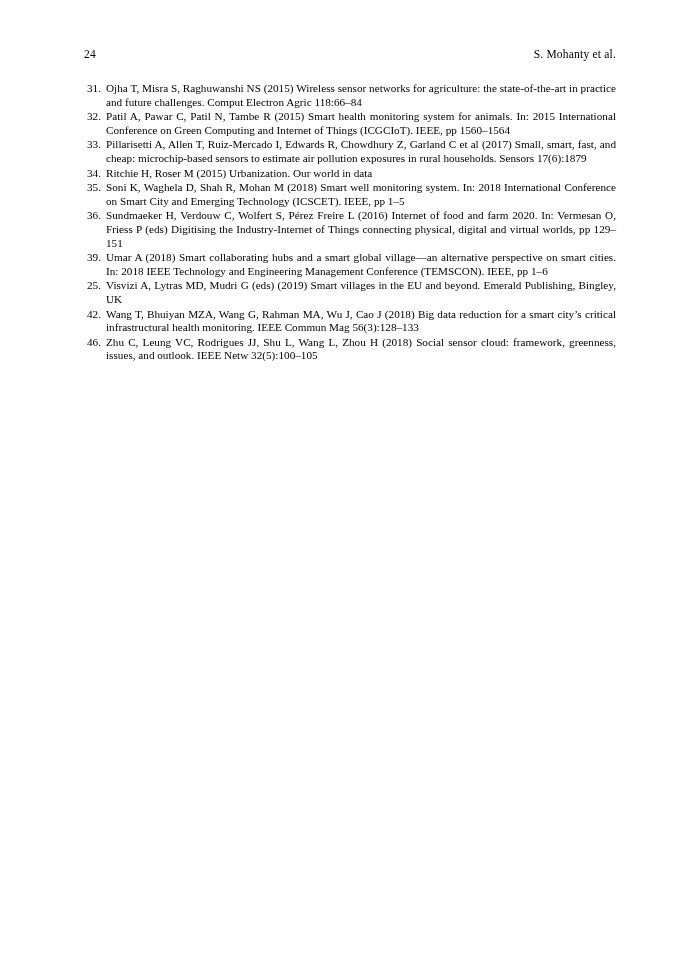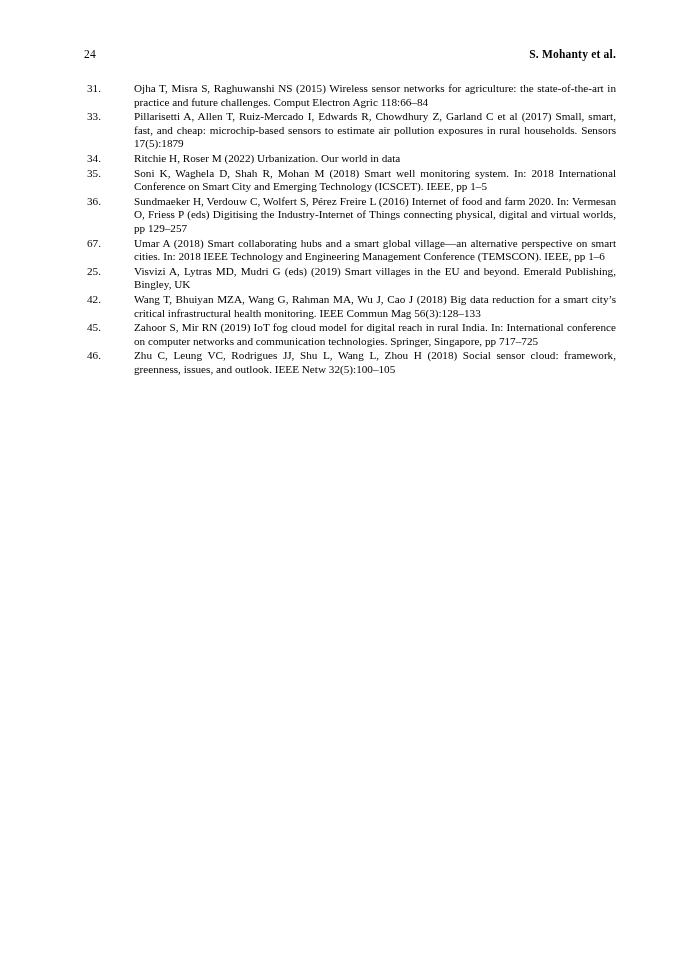--- a/index.html
+++ b/index.html
@@ -33,21 +33,20 @@
     align-items: baseline;
     font-size: 11.5px;
   }
   .header .page-number {
     font-size: 11.5px;
     letter-spacing: 0.2px;
   }
   .header .running-head {
     font-size: 11.5px;
     letter-spacing: 0.2px;
-    font-weight: bold;
   }
   .reference-list {
     position: absolute;
     left: 84px;
     top: 82px;
     width: 532px;
   }
   .ref-item {
     display: flex;
     align-items: flex-start;
@@ -64,85 +63,84 @@
     font-size: 11.2px;
     line-height: 13.6px;
   }
   .ref-text {
     flex: 1 1 auto;
     text-align: justify;
     text-justify: inter-word;
     font-size: 11.2px;
     line-height: 13.6px;
     hyphens: none;
-    margin-left: 28px;
   }
 </style>
 </head>
 <body>
 
 <div class="page">
 
   <div class="header">
     <span class="page-number">24</span>
     <span class="running-head">S. Mohanty et al.</span>
   </div>
 
   <div class="reference-list">
 
     <div class="ref-item">
       <span class="ref-num">31.</span>
       <span class="ref-text">Ojha T, Misra S, Raghuwanshi NS (2015) Wireless sensor networks for agriculture: the state-of-the-art in practice and future challenges. Comput Electron Agric 118:66–84</span>
     </div>
 
+    <div class="ref-item">
+      <span class="ref-num">32.</span>
+      <span class="ref-text">Patil A, Pawar C, Patil N, Tambe R (2015) Smart health monitoring system for animals. In: 2015 International Conference on Green Computing and Internet of Things (ICGCIoT). IEEE, pp 1560–1564</span>
+    </div>
 
     <div class="ref-item">
       <span class="ref-num">33.</span>
-      <span class="ref-text">Pillarisetti A, Allen T, Ruiz-Mercado I, Edwards R, Chowdhury Z, Garland C et al (2017) Small, smart, fast, and cheap: microchip-based sensors to estimate air pollution exposures in rural households. Sensors 17(5):1879</span>
+      <span class="ref-text">Pillarisetti A, Allen T, Ruiz-Mercado I, Edwards R, Chowdhury Z, Garland C et al (2017) Small, smart, fast, and cheap: microchip-based sensors to estimate air pollution exposures in rural households. Sensors 17(6):1879</span>
     </div>
 
     <div class="ref-item">
       <span class="ref-num">34.</span>
-      <span class="ref-text">Ritchie H, Roser M (2022) Urbanization. Our world in data</span>
+      <span class="ref-text">Ritchie H, Roser M (2015) Urbanization. Our world in data</span>
     </div>
 
     <div class="ref-item">
       <span class="ref-num">35.</span>
       <span class="ref-text">Soni K, Waghela D, Shah R, Mohan M (2018) Smart well monitoring system. In: 2018 International Conference on Smart City and Emerging Technology (ICSCET). IEEE, pp 1–5</span>
     </div>
 
     <div class="ref-item">
       <span class="ref-num">36.</span>
-      <span class="ref-text">Sundmaeker H, Verdouw C, Wolfert S, Pérez Freire L (2016) Internet of food and farm 2020. In: Vermesan O, Friess P (eds) Digitising the Industry-Internet of Things connecting physical, digital and virtual worlds, pp 129–257</span>
+      <span class="ref-text">Sundmaeker H, Verdouw C, Wolfert S, Pérez Freire L (2016) Internet of food and farm 2020. In: Vermesan O, Friess P (eds) Digitising the Industry-Internet of Things connecting physical, digital and virtual worlds, pp 129–151</span>
     </div>
 
 
 
     <div class="ref-item">
-      <span class="ref-num">67.</span>
+      <span class="ref-num">39.</span>
       <span class="ref-text">Umar A (2018) Smart collaborating hubs and a smart global village—an alternative perspective on smart cities. In: 2018 IEEE Technology and Engineering Management Conference (TEMSCON). IEEE, pp 1–6</span>
     </div>
 
 
     <div class="ref-item">
       <span class="ref-num">25.</span>
       <span class="ref-text">Visvizi A, Lytras MD, Mudri G (eds) (2019) Smart villages in the EU and beyond. Emerald Publishing, Bingley, UK</span>
     </div>
 
     <div class="ref-item">
       <span class="ref-num">42.</span>
       <span class="ref-text">Wang T, Bhuiyan MZA, Wang G, Rahman MA, Wu J, Cao J (2018) Big data reduction for a smart city’s critical infrastructural health monitoring. IEEE Commun Mag 56(3):128–133</span>
     </div>
 
 
 
-    <div class="ref-item">
-      <span class="ref-num">45.</span>
-      <span class="ref-text">Zahoor S, Mir RN (2019) IoT fog cloud model for digital reach in rural India. In: International conference on computer networks and communication technologies. Springer, Singapore, pp 717–725</span>
-    </div>
 
     <div class="ref-item">
       <span class="ref-num">46.</span>
       <span class="ref-text">Zhu C, Leung VC, Rodrigues JJ, Shu L, Wang L, Zhou H (2018) Social sensor cloud: framework, greenness, issues, and outlook. IEEE Netw 32(5):100–105</span>
     </div>
 
   </div>
 </div>
 
 </body></html>

